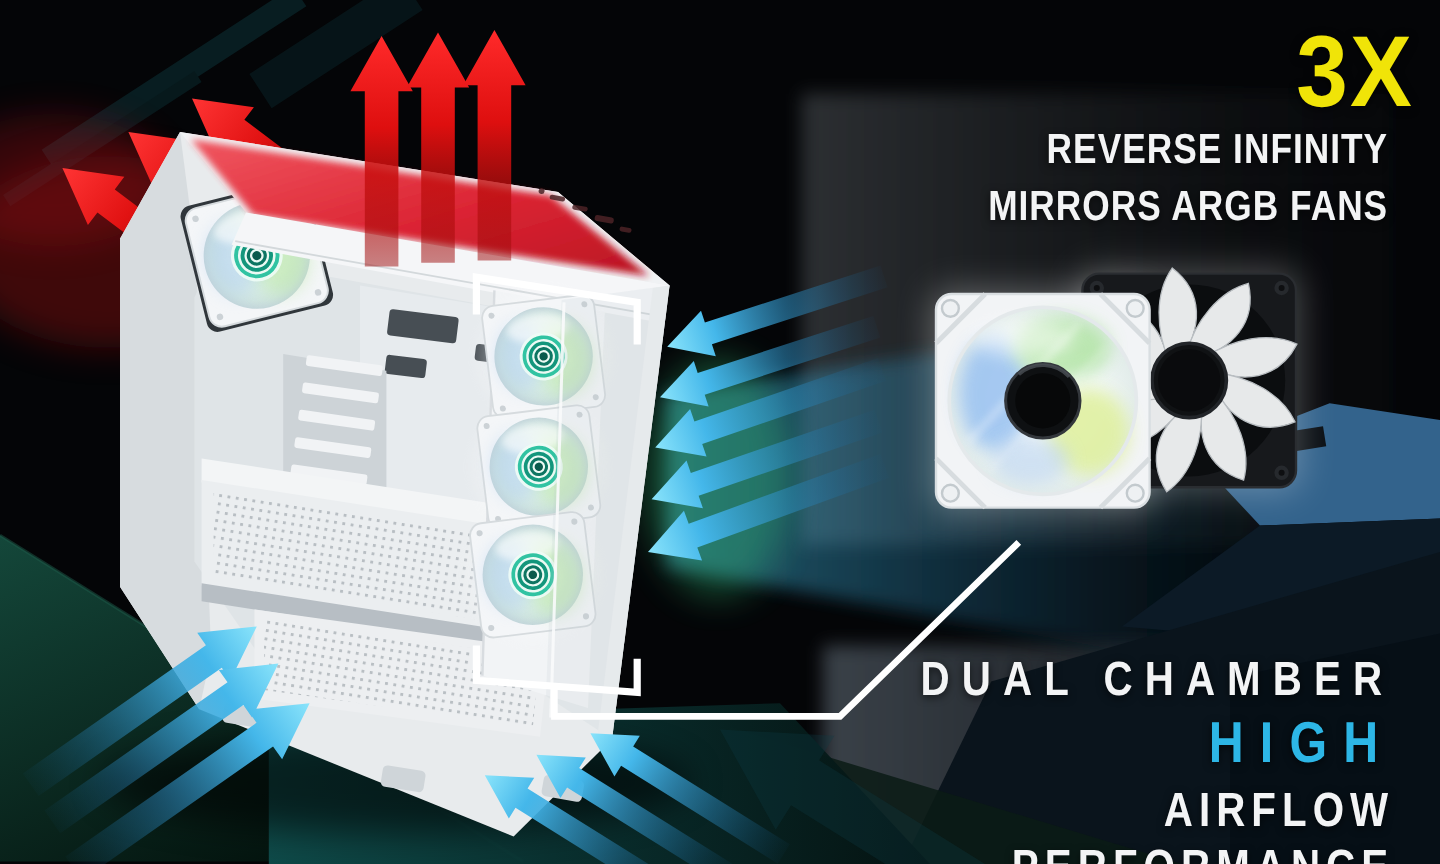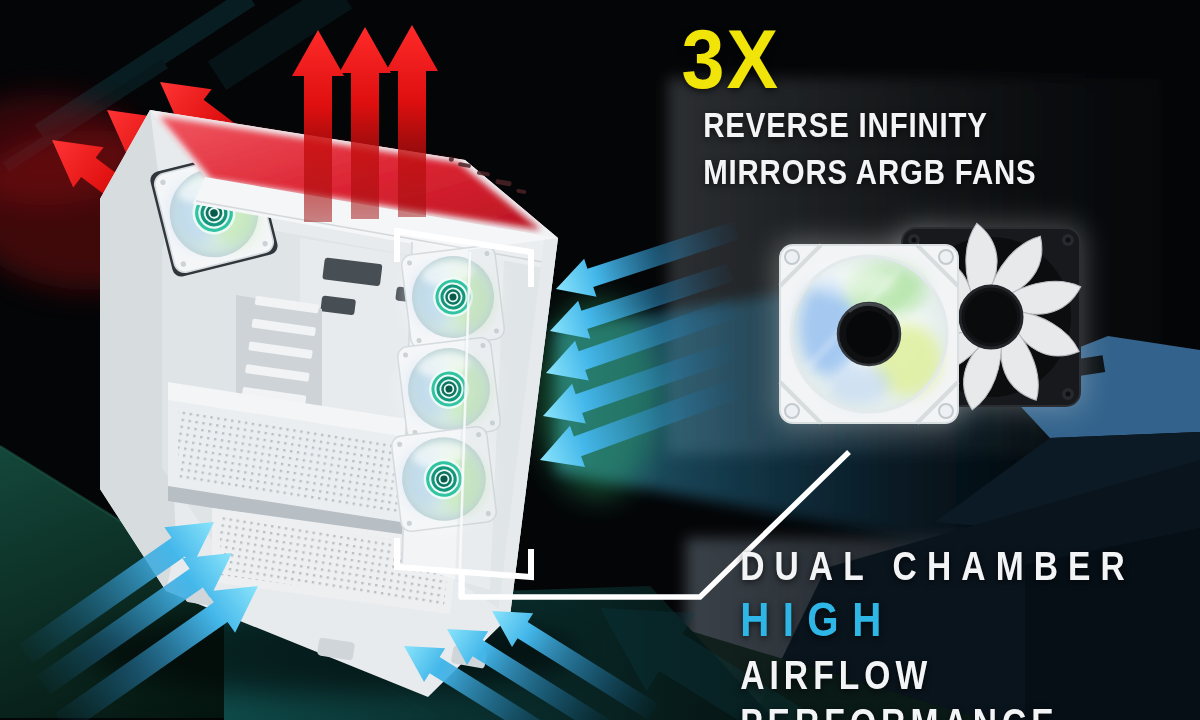--- a/index.html
+++ b/index.html
@@ -1,19 +1,19 @@
 <!DOCTYPE html>
 <html style="--accent-yellow: #f0e408; --accent-cyan: #2db6e6;"><head>
 <meta charset="utf-8">
 <style>
   html,body{margin:0;padding:0;background:#000;}
   .stage{position:relative;width:1200px;height:720px;overflow:hidden;background:#040507;
          font-family:"Liberation Sans","DejaVu Sans",sans-serif;}
   .stage svg{position:absolute;left:0;top:0;}
-  .txt{position:absolute;text-align:left;color:#f3f4f5;font-weight:700;
+  .txt{position:absolute;text-align:right;color:#f3f4f5;font-weight:700;
        text-shadow:0 2px 8px rgba(0,0,0,.65);}
   .hl{left:660px;top:20px;width:540px;}
   .hl-x{font-size:84px;line-height:.95;letter-spacing:2px;color:var(--accent-yellow,#f0e408);
         transform:scaleX(.92);font-weight:700;}
   .hl-l{font-size:35px;line-height:1.3;letter-spacing:1px;transform:scaleX(.84);margin-top:2px;}
   .ft{left:700px;top:542px;width:502px;}
   .ft-l1{font-size:40px;line-height:1.2;letter-spacing:12px;transform:scaleX(.84);}
   .ft-l2{font-size:40px;line-height:1.2;letter-spacing:6px;transform:scaleX(.84);margin-top:4px;}
   .ft-h{font-size:48px;line-height:1.15;letter-spacing:16px;color:var(--accent-cyan,#2db6e6);
         transform:scaleX(.84);margin-top:2px;}

